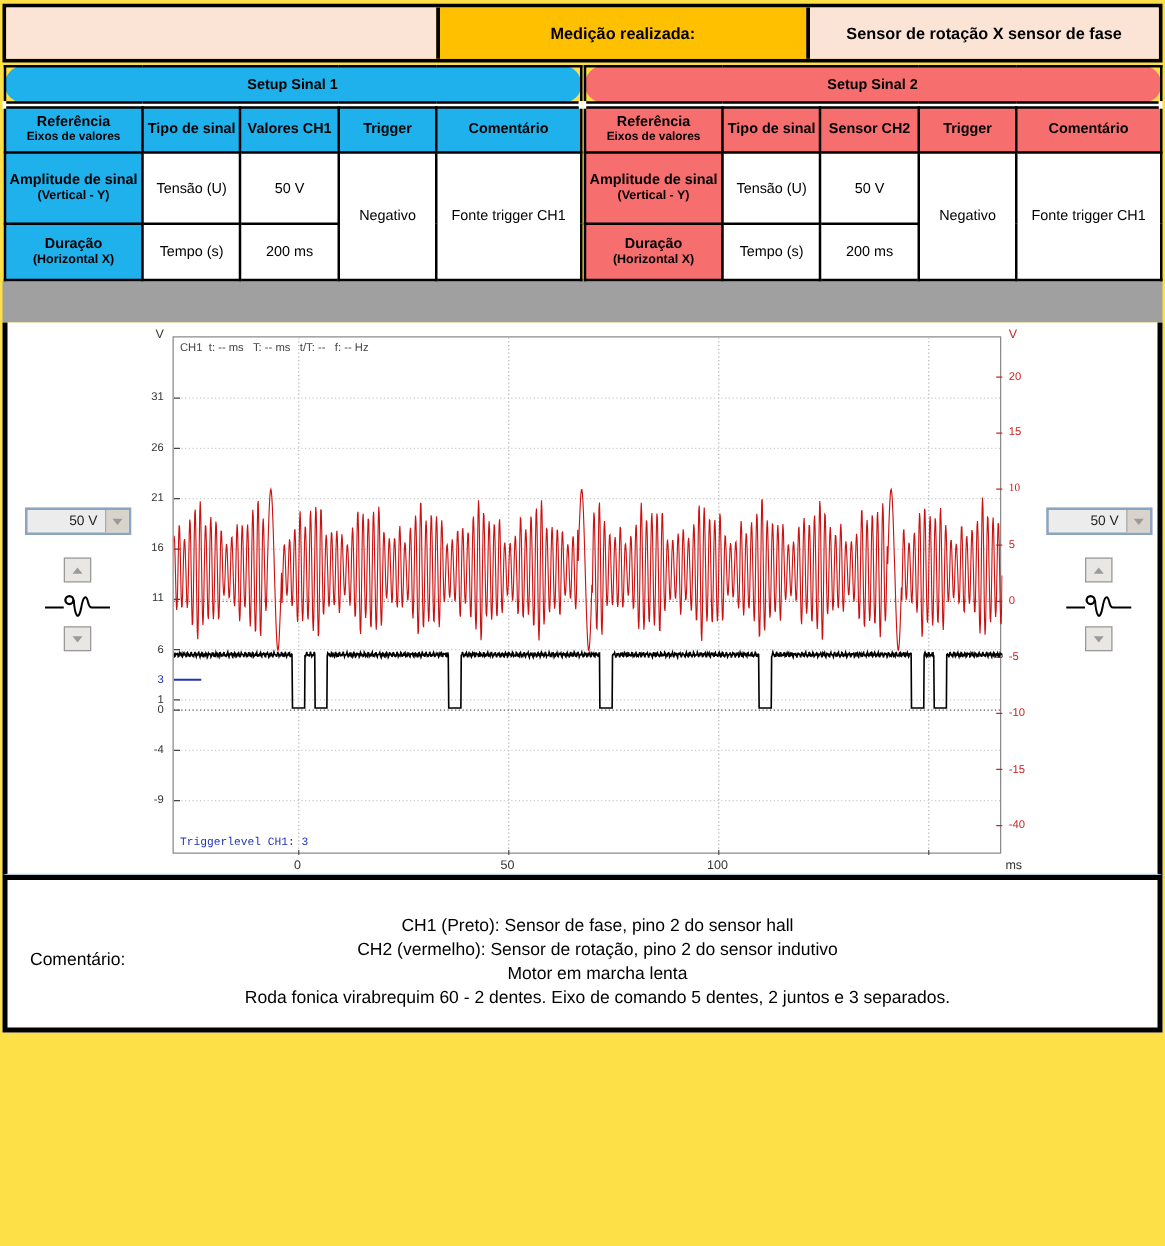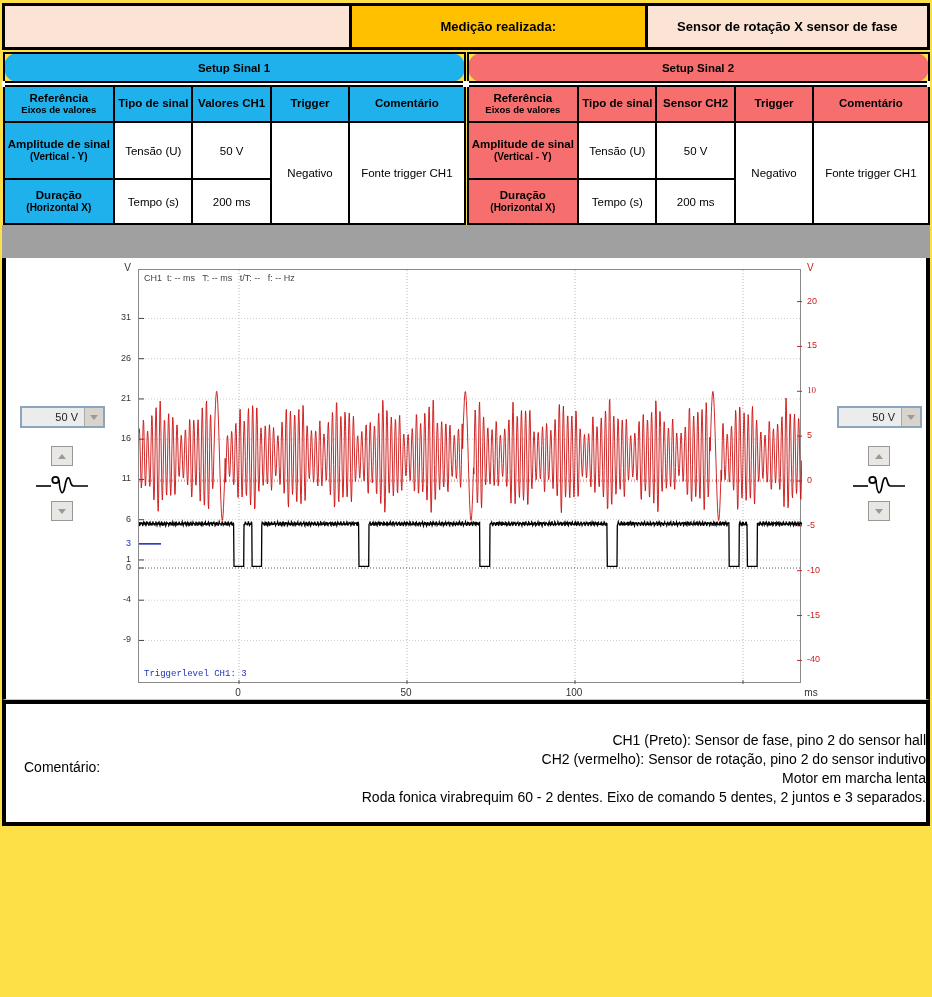--- a/index.html
+++ b/index.html
@@ -59,21 +59,21 @@
               border-top: 5px solid #9a9a9a; }
   .tri-up   { width: 0; height: 0; border-left: 4px solid transparent; border-right: 4px solid transparent;
               border-bottom: 5px solid #9a9a9a; }
   .sq-btn { position: absolute; width: 22px; height: 20px; background: #e9e7e3;
             border: 1px solid #999; display: flex; align-items: center; justify-content: center; }
   .wave-icon { position: absolute; }
 
   
   .comment-box { position: relative; border: 4px solid #000; height: 126px; background: #fff; }
   .comment-label { position: absolute; left: 18px; top: 55px; font-size: 14px; color: #000; }
-  .comment-lines { padding-top: 27px; text-align: right; padding-left: 24px; }
+  .comment-lines { padding-top: 27px; text-align: center; padding-left: 24px; }
   .comment-lines div { font-size: 14px; line-height: 19px; color: #000; }
 </style>
 </head>
 <body>
 
 <div class="page">
   <div class="inner">
 
     <div class="header-row">
       <div class="header-cell hc-left"></div>

